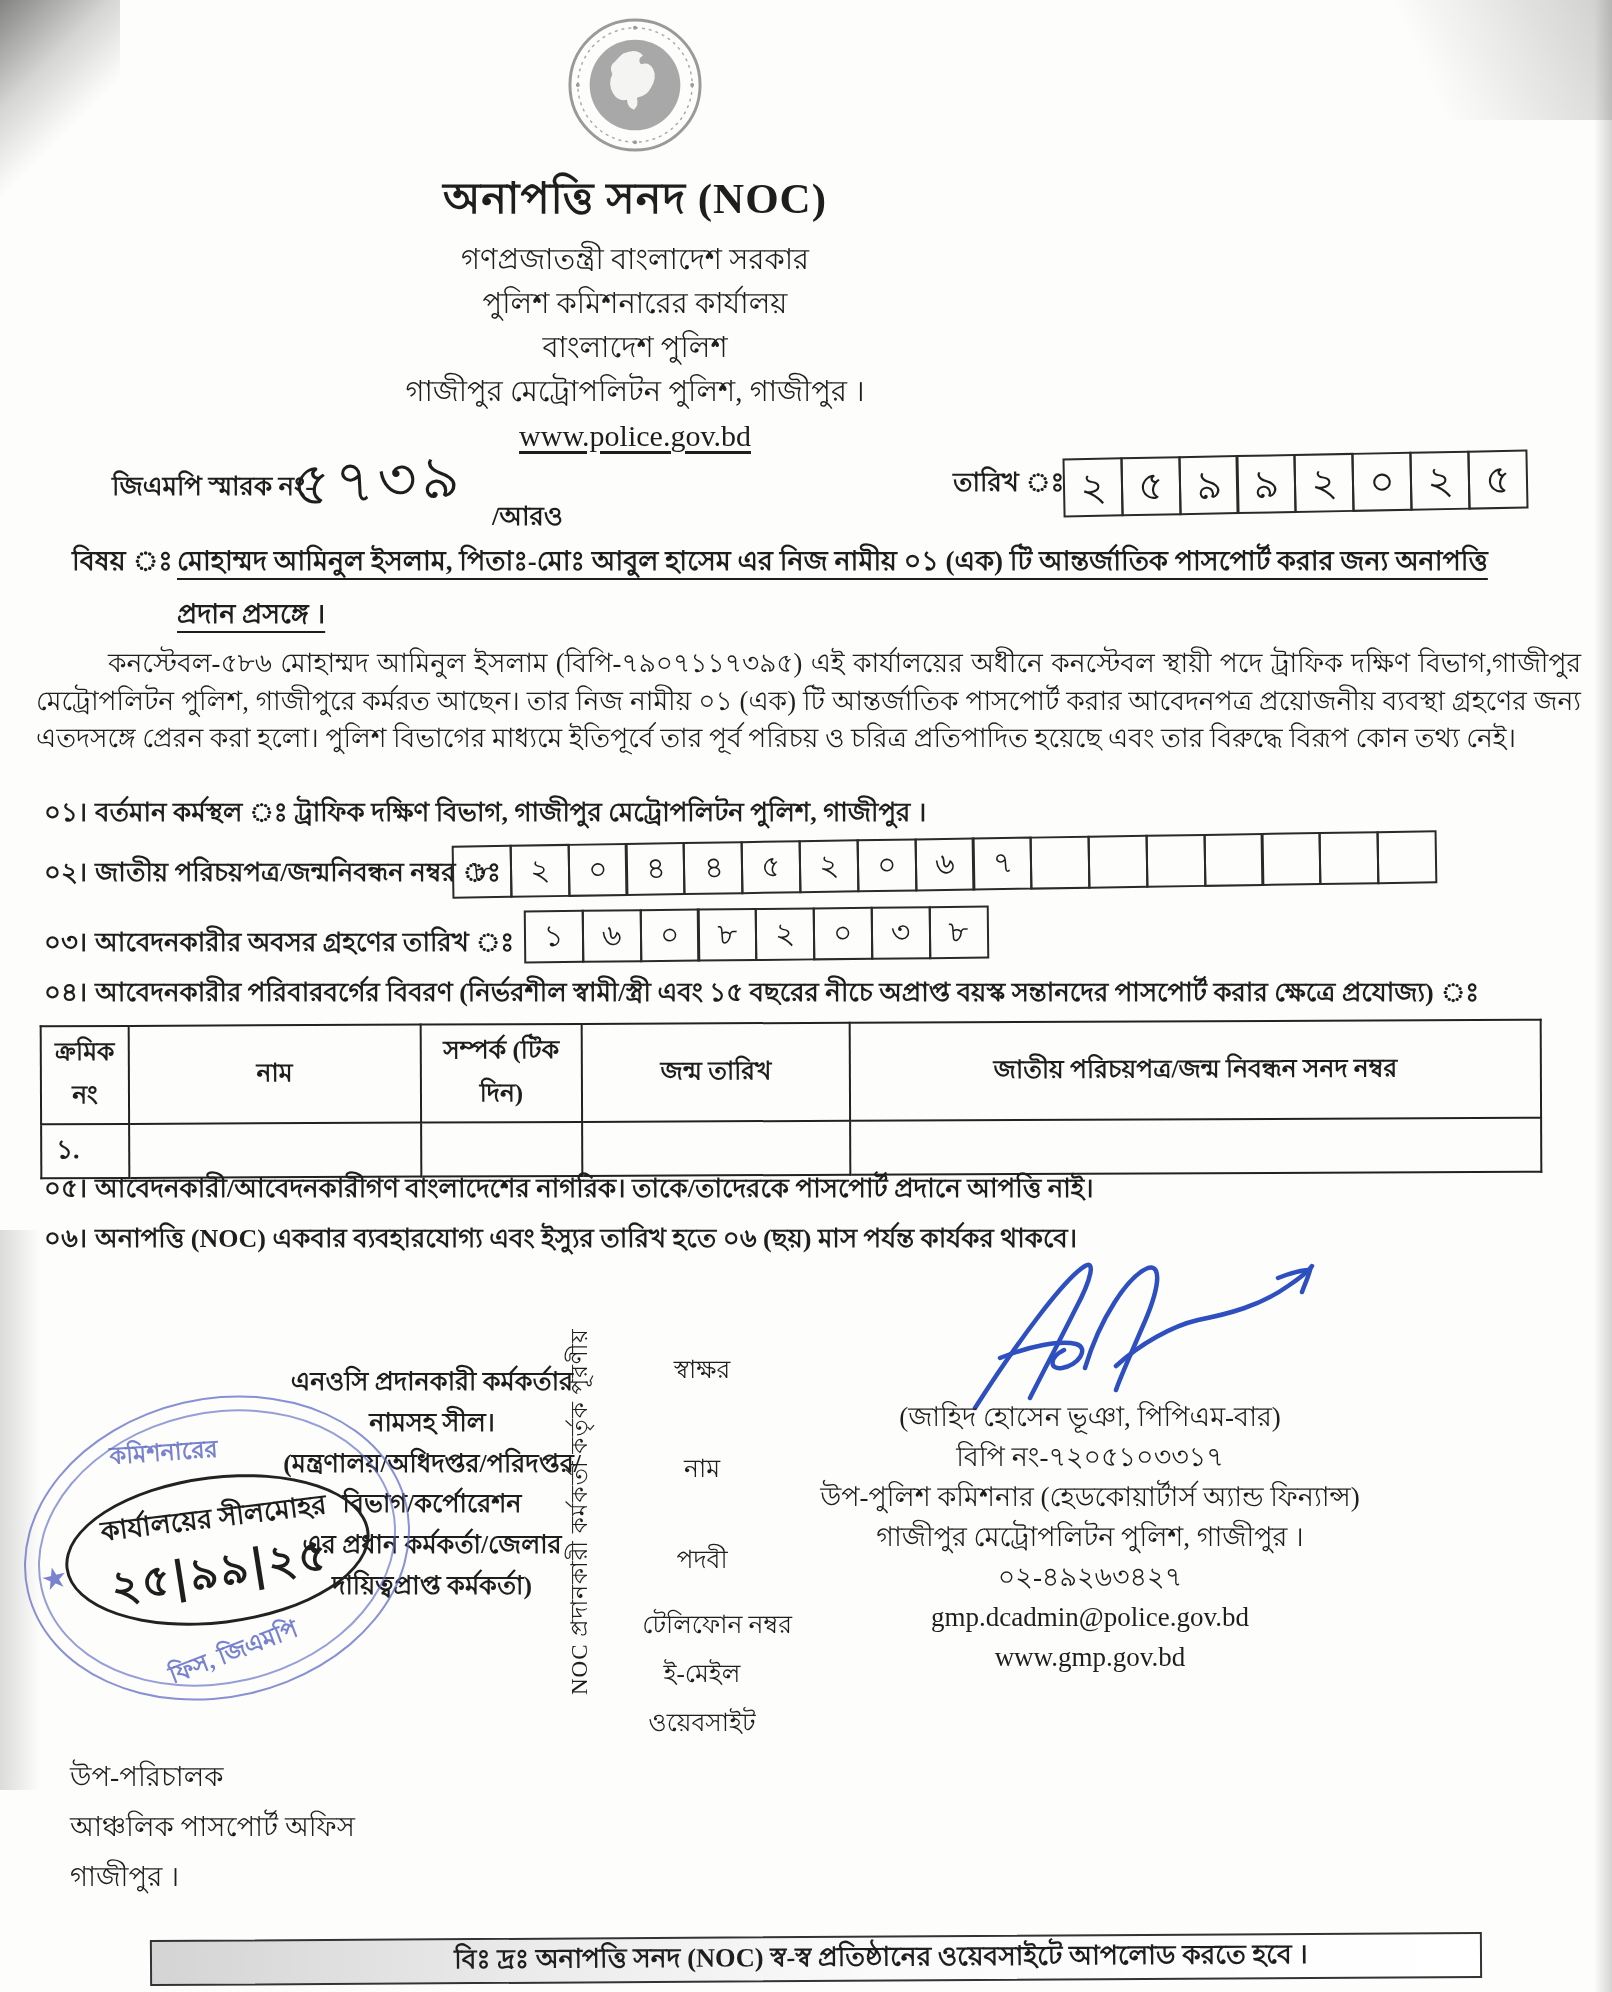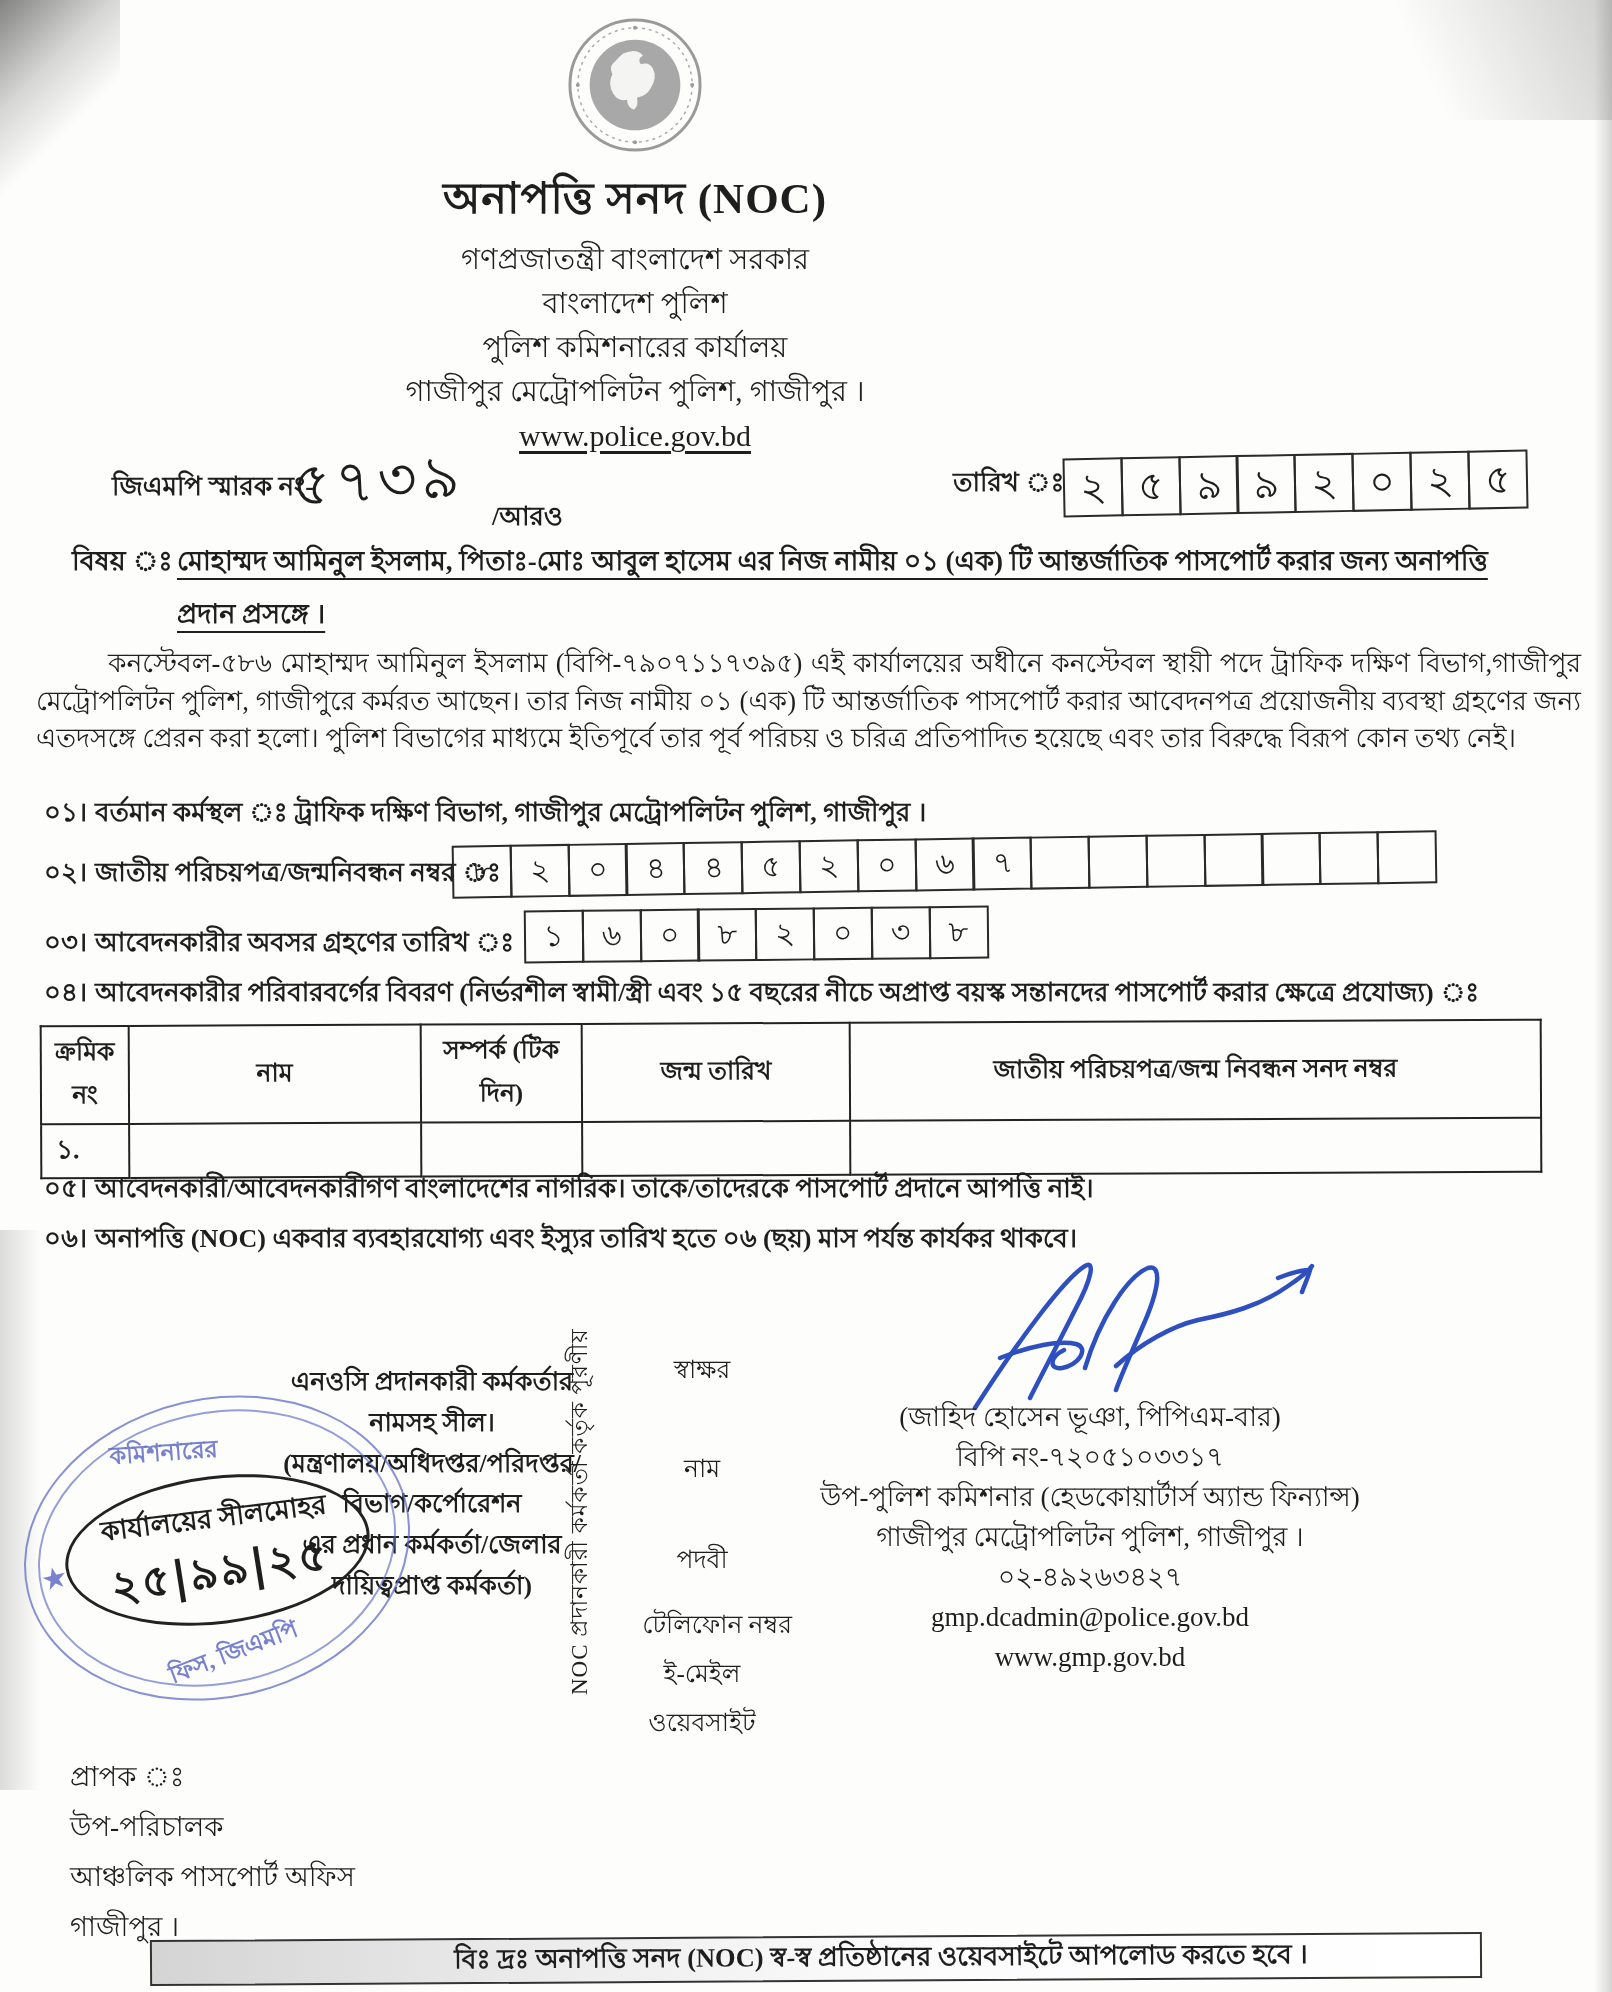--- a/index.html
+++ b/index.html
@@ -126,22 +126,22 @@
       <circle cx="70" cy="70" r="46" fill="#a8a8a8"></circle>
       <path d="M58 38 q14 -6 20 2 q-6 4 -2 9 q8 -3 12 4 q5 9 -2 20 q-4 8 -14 10 q2 8 -3 12 q-7 -2 -7 -10 q-9 2 -14 -6 q-6 -10 -1 -20 q-4 -8 3 -13 q4 -5 8 -8 z" fill="#f4f4f2"></path>
       <circle cx="70" cy="12" r="2" fill="#9a9a9a"></circle>
         <circle cx="70" cy="128" r="2" fill="#9a9a9a"></circle>
       <circle cx="12" cy="70" r="2" fill="#9a9a9a"></circle>
         <circle cx="128" cy="70" r="2" fill="#9a9a9a"></circle>
     </svg>
     <div class="doc-title">অনাপত্তি সনদ (NOC)</div>
     <div>
         <div class="header-line">গণপ্রজাতন্ত্রী বাংলাদেশ সরকার</div>
+        <div class="header-line">পুলিশ কমিশনারের কার্যালয়</div>
         <div class="header-line">বাংলাদেশ পুলিশ</div>
-        <div class="header-line">পুলিশ কমিশনারের কার্যালয়</div>
         <div class="header-line">গাজীপুর মেট্রোপলিটন পুলিশ, গাজীপুর ।</div>
       </div>
     <span class="website">www.police.gov.bd</span>
   </div>
 
   <div class="memo-row">
     <span class="memo-label">জিএমপি স্মারক নং-</span>
     <span class="memo-number">৫৭৩৯</span>
     <span class="memo-suffix">/আরও</span>
     <span class="date-label">তারিখ ঃ</span>
@@ -257,21 +257,20 @@
     <span class="ring-text ring-top">কমিশনারের</span>
     <span class="ring-text ring-bottom">ফিস, জিএমপি</span>
     <span class="ring-text ring-star">★</span>
     <div class="core">
       <div class="stamp-title">কার্যালয়ের সীলমোহর</div>
       <div class="stamp-date">২৫|৯৯|২৫</div>
     </div>
   </div>
 
   <div class="recipient">
-      <div class="recipient-line">প্রাপক ঃ</div>
       <div class="recipient-line">উপ-পরিচালক</div>
       <div class="recipient-line">আঞ্চলিক পাসপোর্ট অফিস</div>
       <div class="recipient-line">গাজীপুর ।</div>
     </div>
 
   <div class="footer-note">বিঃ দ্রঃ অনাপত্তি সনদ (NOC) স্ব-স্ব প্রতিষ্ঠানের ওয়েবসাইটে আপলোড করতে হবে ।</div>
 
 </div>
 
 </body></html>

